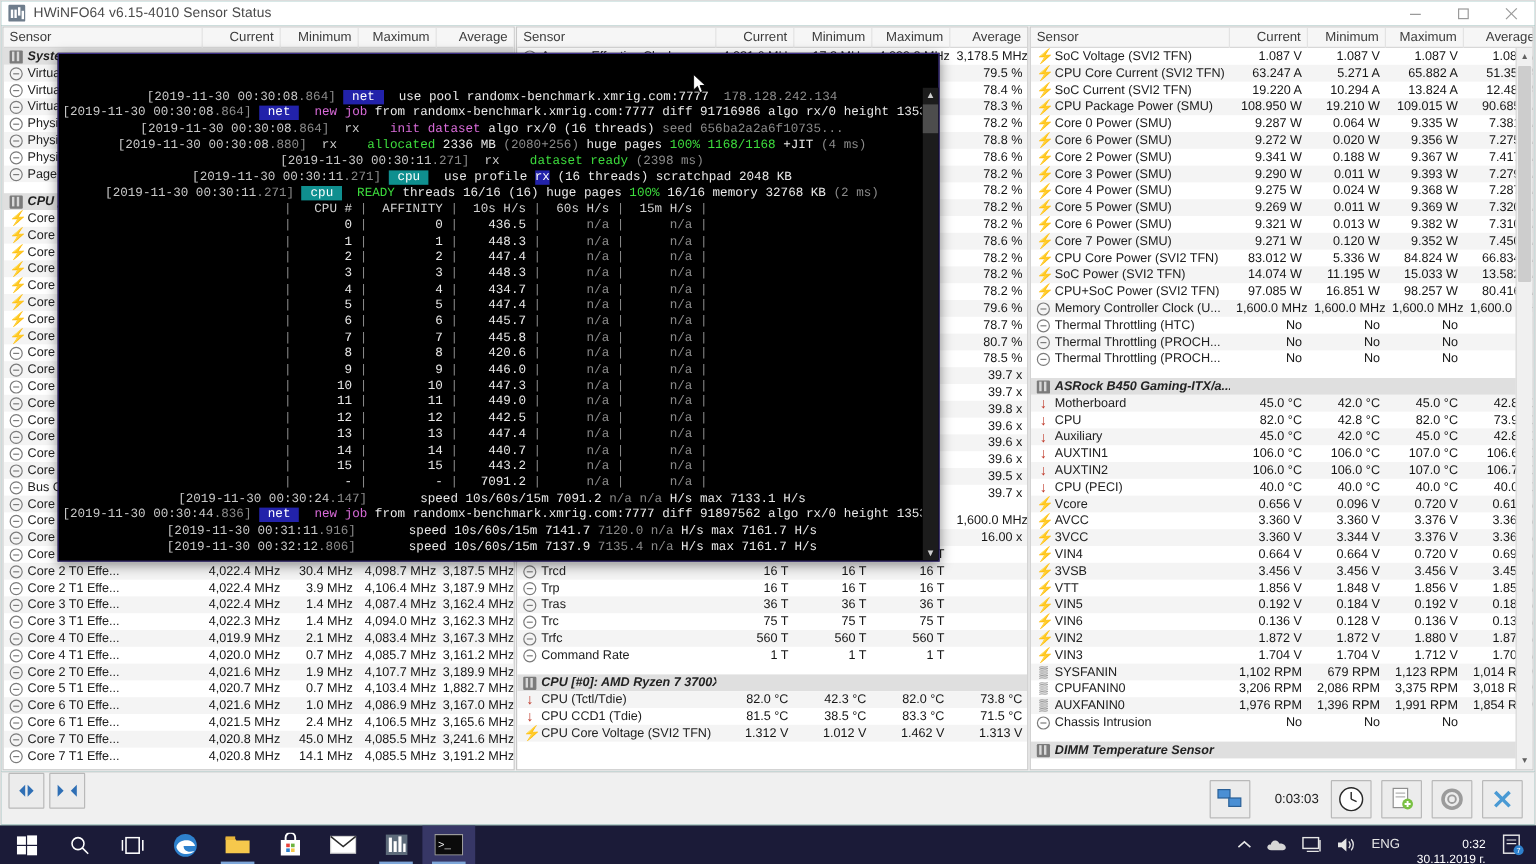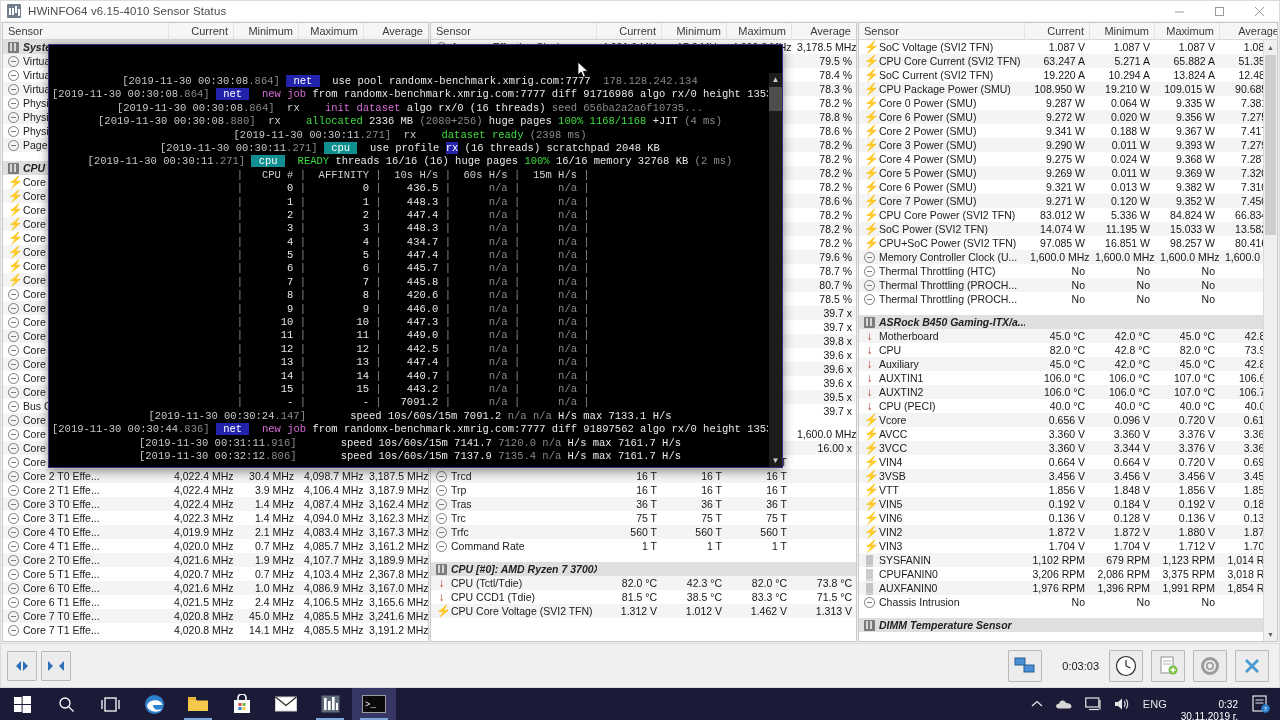--- a/index.html
+++ b/index.html
@@ -103,21 +103,21 @@
   .vscroll .arrow.bot { position: absolute; bottom: 0; left: 0; right: 0; }
   .vscroll .thumb {
     position: absolute; left: 1px; right: 1px; top: 15px; height: 180px;
     background: #cdcdcd; border-radius: 1px;
   }
 
   
   #hw-toolbar {
     position: absolute; left: 0; right: 0; bottom: 0; height: 44px;
     background: #f0f0f0; border-top: 1px solid #dcdcdc;
-    display: flex; align-items: center; padding: 0 6px;
+    display: flex; padding: 0 6px;
   }
   .tbtn {
     width: 30px; height: 30px; border: 1px solid #b9b9b9; background: #ececec;
     display: flex; align-items: center; justify-content: center; margin-right: 4px;
     border-radius: 1px;
   }
   #tb-right { margin-left: auto; display: flex; align-items: center; gap: 4px; }
   #elapsed { font-size: 11px; color: #202020; margin: 0 6px 0 12px; }
   .tbtn.big { width: 34px; height: 32px; }
 
@@ -614,21 +614,21 @@
               <div class="c c-val">3,189.9 MHz</div>
             </div>
             <div class="row">
               <div class="c c-name">
                 <span class="ico ico-clock"></span>
                 <span>Core 5 T1 Effe...</span>
               </div>
               <div class="c c-val">4,020.7 MHz</div>
               <div class="c c-val">0.7 MHz</div>
               <div class="c c-val">4,103.4 MHz</div>
-              <div class="c c-val">2,367.8 MHz</div>
+              <div class="c c-val">1,882.7 MHz</div>
             </div>
             <div class="row alt">
               <div class="c c-name">
                 <span class="ico ico-clock"></span>
                 <span>Core 6 T0 Effe...</span>
               </div>
               <div class="c c-val">4,021.6 MHz</div>
               <div class="c c-val">1.0 MHz</div>
               <div class="c c-val">4,086.9 MHz</div>
               <div class="c c-val">3,167.0 MHz</div>

